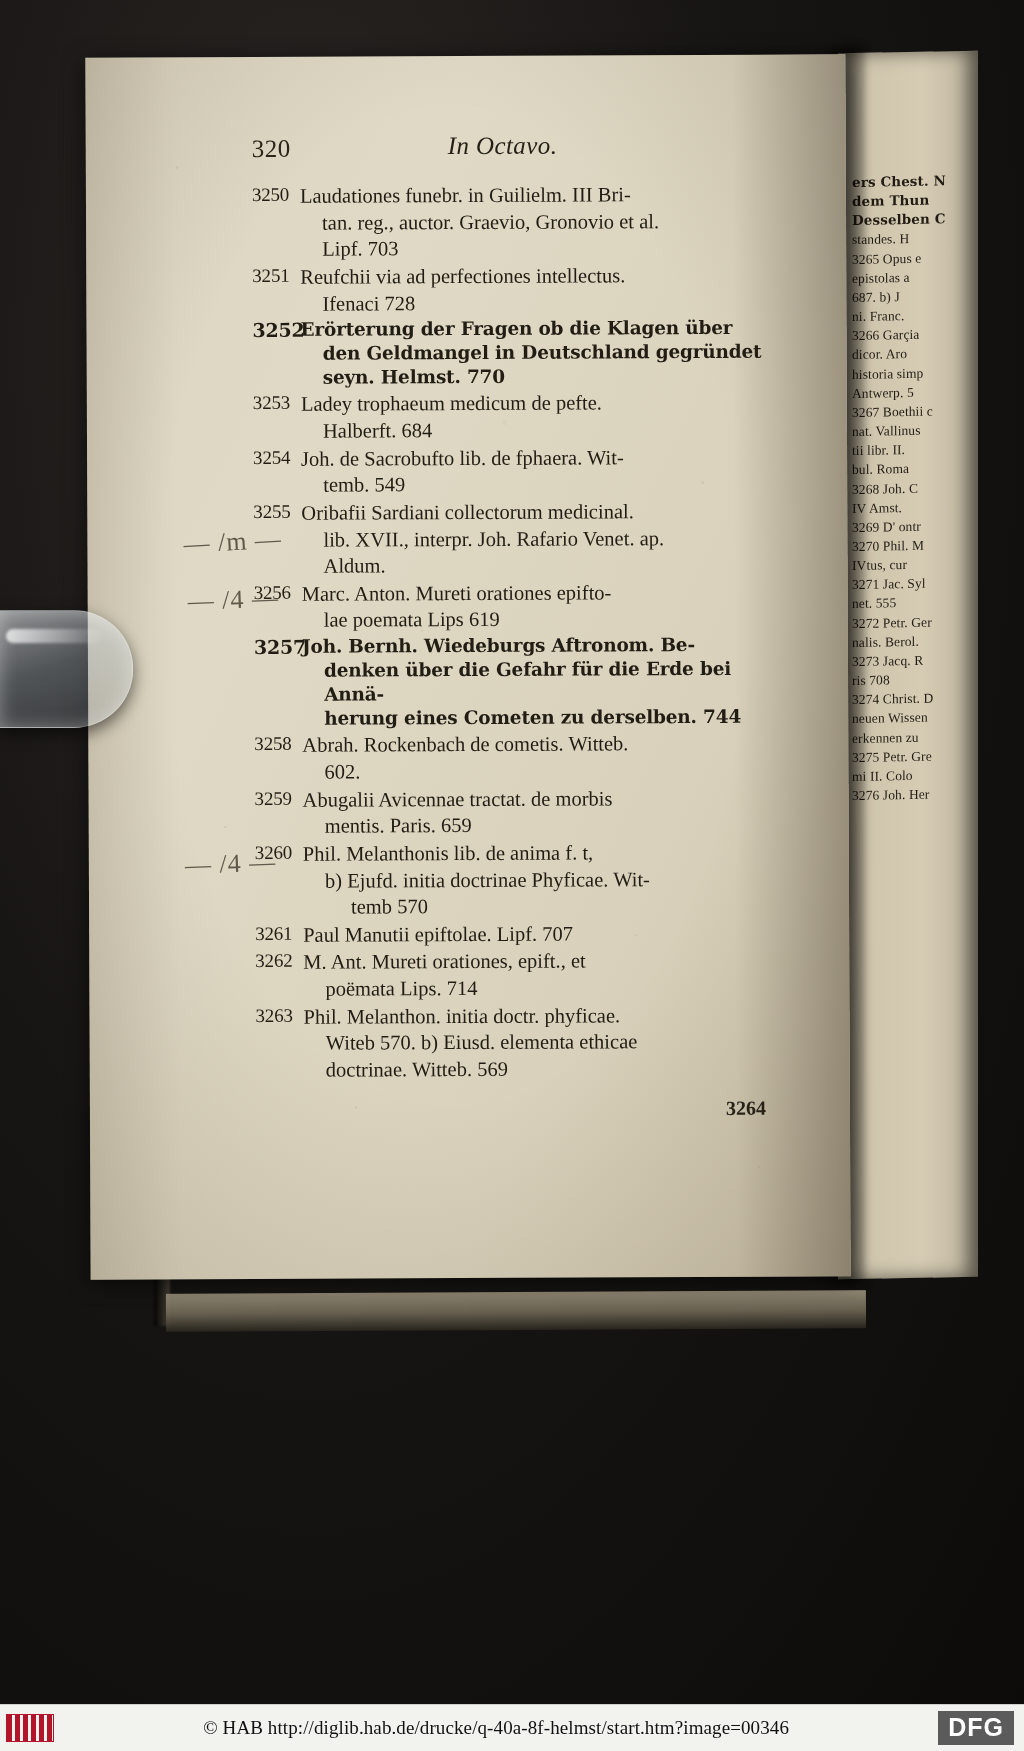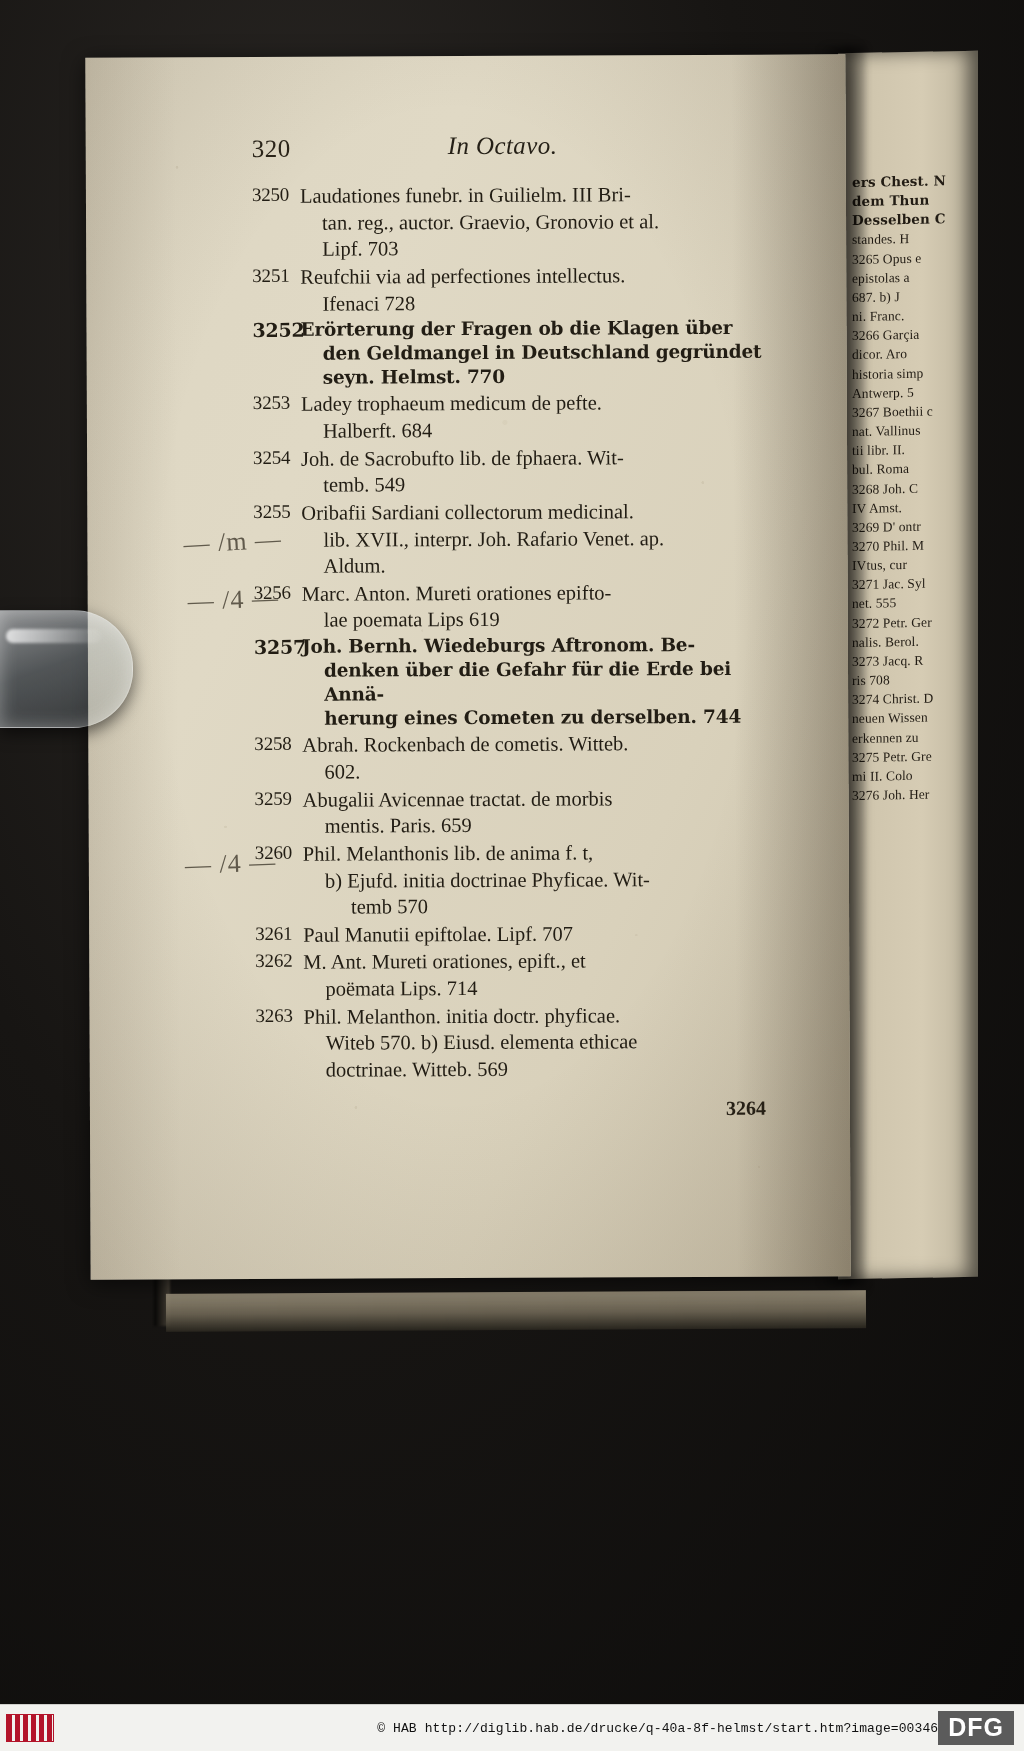--- a/index.html
+++ b/index.html
@@ -264,23 +264,23 @@
     width: 46px;
     height: 26px;
     margin-left: 6px;
     flex: 0 0 auto;
     background:
       repeating-linear-gradient(90deg, #b3142a 0 5px, #f2f2ef 5px 8px);
     border: 1px solid #b3142a;
   }
   #footer-credit {
     flex: 1 1 auto;
-    text-align: right;
-    font-family: Liberation Mono, monospace;
-    font-size: 13px;
+    text-align: center;
+    font-family: Liberation Serif, serif;
+    font-size: 19px;
     color: #111;
     letter-spacing: 0.1px;
   }
   #footer-logo {
     flex: 0 0 auto;
     margin-right: 10px;
     font-family: "Liberation Sans", sans-serif;
     font-weight: 700;
     font-size: 25px;
     color: #fff;

